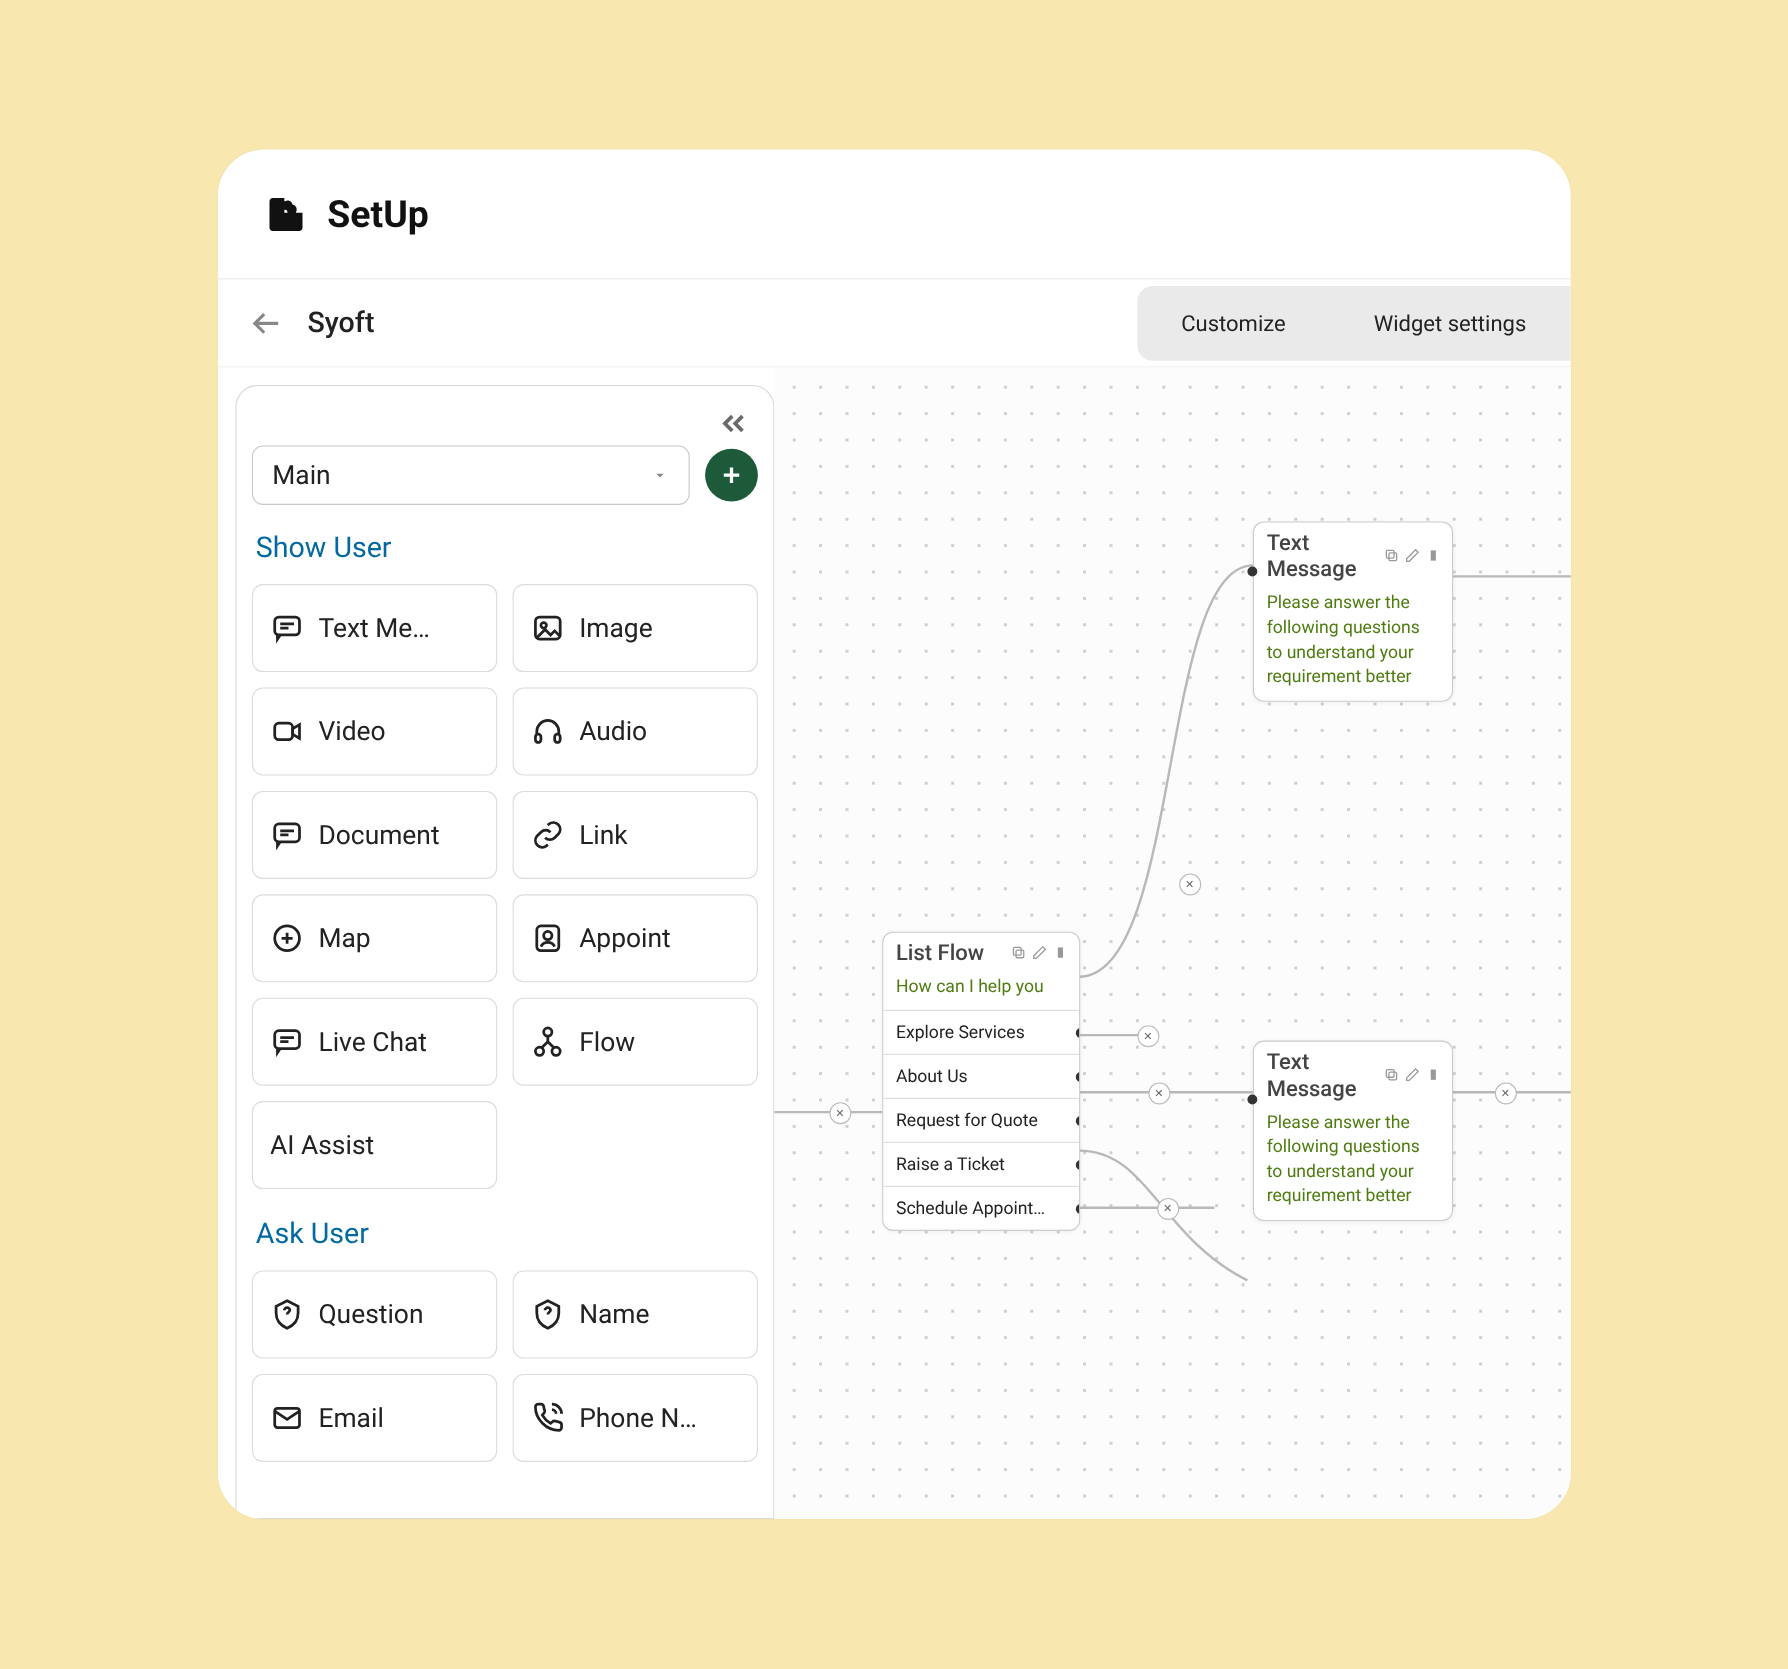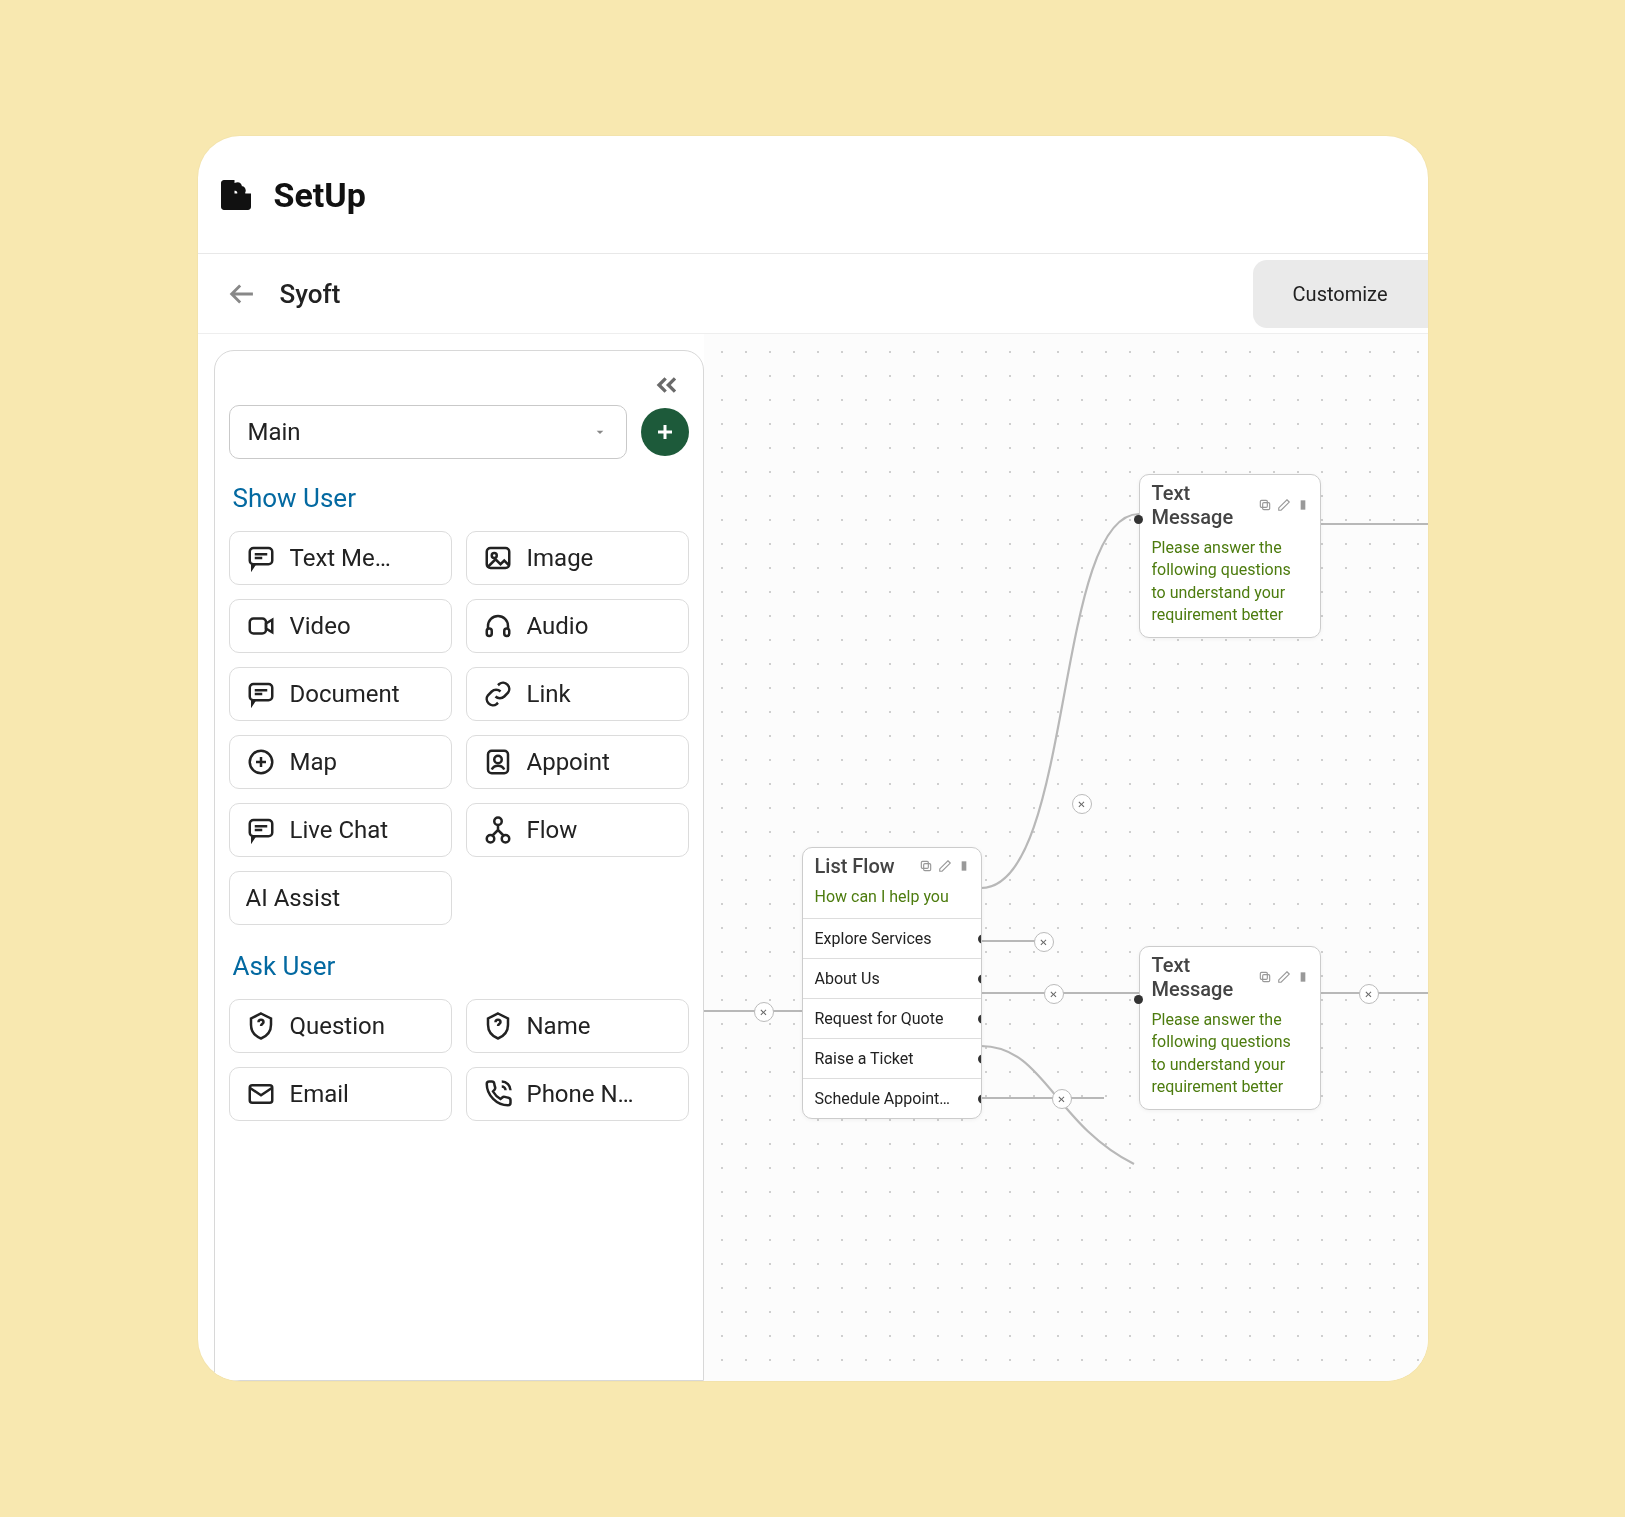--- a/index.html
+++ b/index.html
@@ -19,21 +19,21 @@
     border-radius: 42px;
     overflow: hidden;
     position: relative;
     box-shadow: 0 0 0 1px rgba(0,0,0,0.02);
   }
   
   .header {
     height: 118px;
     display: flex;
     align-items: center;
-    padding: 0 20px;
+    padding: 0 44px;
     border-bottom: 1px solid #e8e8e8;
     gap: 20px;
   }
   .header-icon {
     width: 36px; height: 36px;
     color: #111;
   }
   .header-title {
     font-size: 34px;
     font-weight: 700;
@@ -150,21 +150,21 @@
     color: #0369a1;
     margin: 18px 0 18px 4px;
   }
   .block-grid {
     display: grid;
     grid-template-columns: 1fr 1fr;
     gap: 14px;
     margin-bottom: 26px;
   }
   .block-item {
-    height: 54px;
+    height: 80px;
     border: 1.5px solid #dcdcdc;
     border-radius: 10px;
     display: flex;
     align-items: center;
     padding: 0 16px;
     gap: 14px;
     font-size: 24px;
     color: #222;
     cursor: grab;
     overflow: hidden;
@@ -287,20 +287,21 @@
     <div class="header-title">SetUp</div>
   </div>
 
   <div class="subbar">
     <svg class="back-arrow" viewBox="0 0 24 24" fill="none" stroke="currentColor" stroke-width="2">
       <path d="M19 12H5M10 6l-6 6 6 6"></path>
     </svg>
     <div class="breadcrumb">Syoft</div>
     <div class="tabbar">
       <div class="tabbar-tab">Customize</div>
+      <div class="tabbar-tab">Widget settings</div>
     </div>
   </div>
 
   <div class="content">
 
     <div class="sidebar">
 
       <div class="collapse-row">
         <svg class="collapse-btn" viewBox="0 0 24 24" fill="none" stroke="currentColor" stroke-width="2.5">
           <path d="M11 17l-5-5 5-5M18 17l-5-5 5-5"></path>

